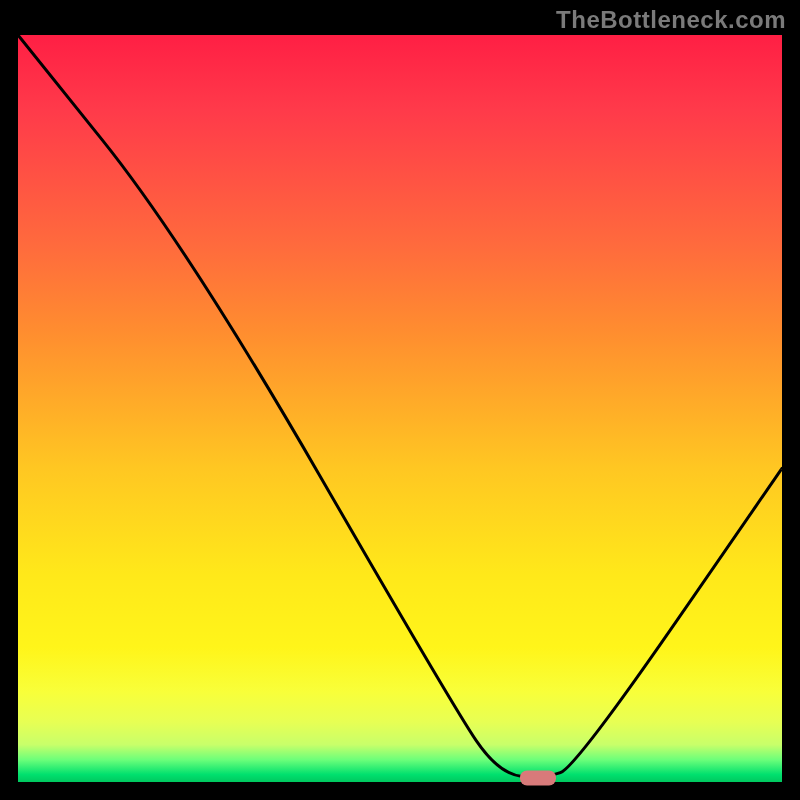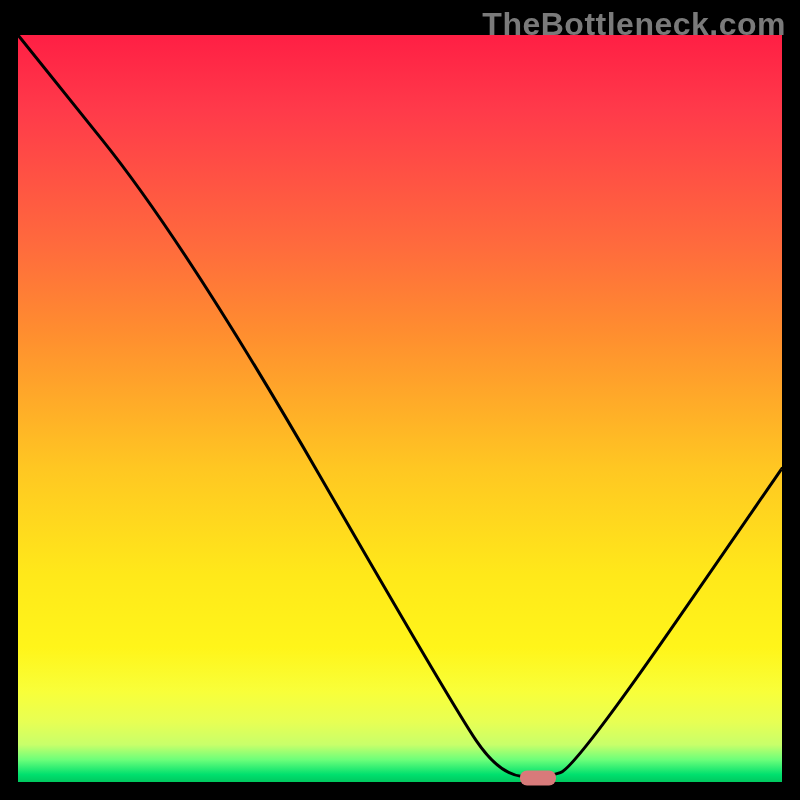--- a/index.html
+++ b/index.html
@@ -14,21 +14,21 @@
     position: relative;
     width: 800px;
     height: 800px;
     background: #000;
   }
   .watermark {
     position: absolute;
     top: 6px;
     right: 14px;
     font-family: Arial, Helvetica, sans-serif;
-    font-size: 32px;
+    font-size: 24px;
     font-weight: 600;
     color: #7a7a7a;
     letter-spacing: 0.5px;
     user-select: none;
   }
   .plot-area {
     position: absolute;
     left: 18px;
     top: 35px;
     width: 764px;

